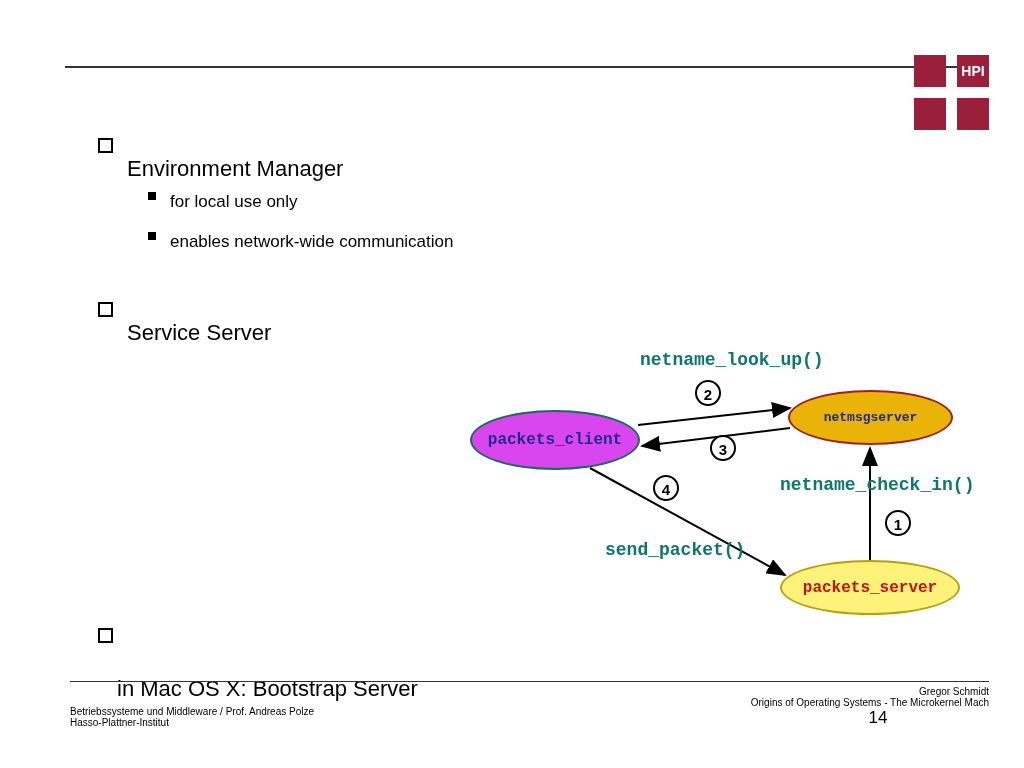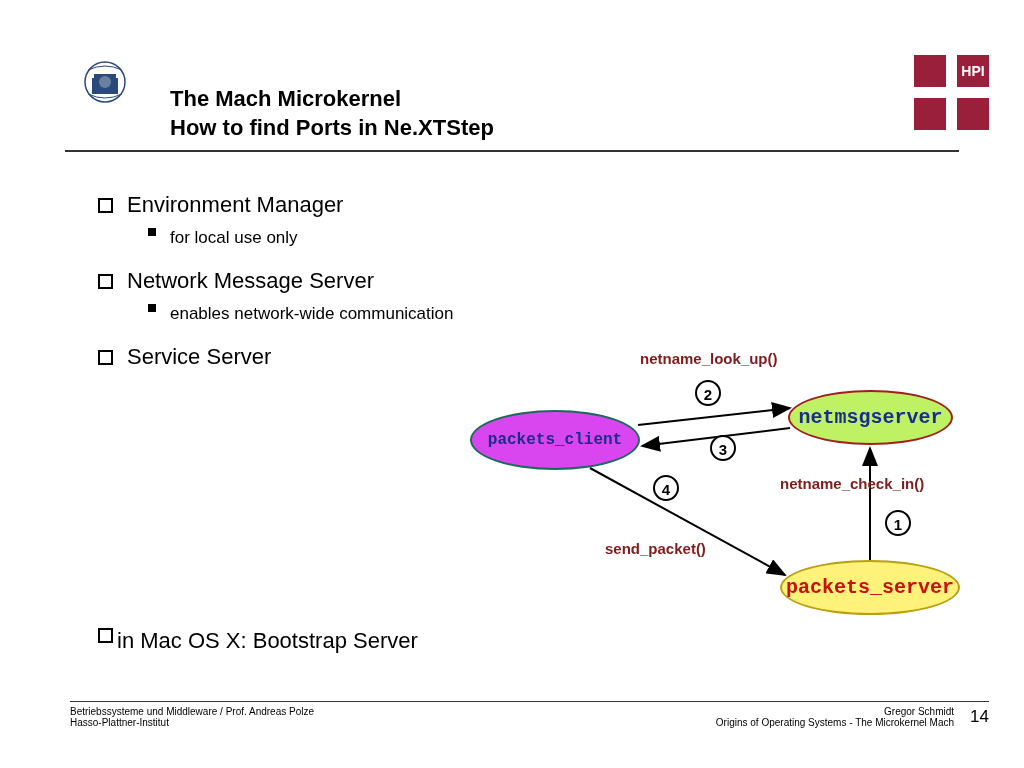--- a/index.html
+++ b/index.html
@@ -81,20 +81,21 @@
   .bullet-square {
     width: 15px;
     height: 15px;
     border: 2px solid #000;
     margin-right: 14px;
     flex-shrink: 0;
   }
   .bullet-text {
     font-size: 22px;
     color: #000;
+    margin-top: 48px;
   }
   .sub-row {
     display: flex;
     align-items: flex-start;
     padding-left: 50px;
     margin-bottom: 20px;
   }
   .sub-bullet {
     width: 8px;
     height: 8px;
@@ -125,52 +126,52 @@
   }
   .ellipse.green {
     background: #d946ef;
     border: 2.5px solid #1a6b5a;
     color: #1a2d8a;
     width: 170px; height: 60px;
     left: 0px; top: 60px;
     font-size: 16px;
   }
   .ellipse.red {
-    background: #bef264;
+    background: #eab308;
     border: 2.5px solid #a02020;
     color: #1a2d8a;
     width: 165px; height: 55px;
     left: 318px; top: 40px;
-    font-size: 20px;
+    font-size: 13px;
   }
   .ellipse.yellow {
     background: #fff27a;
     border: 2.5px solid #b8a010;
     color: #c71010;
     width: 180px; height: 55px;
     left: 310px; top: 210px;
-    font-size: 20px;
+    font-size: 16px;
   }
   .step-circle {
     position: absolute;
     width: 26px; height: 26px;
     border: 2px solid #000;
     border-radius: 50%;
     font-weight: bold;
     font-size: 15px;
     text-align: center;
     line-height: 26px;
     background: #fff;
   }
   .annot {
     position: absolute;
-    font-family: Liberation Sans, sans-serif;
-    font-weight: bold;
-    font-size: 15px;
-    color: #7f1d1d;
+    font-family: Liberation Mono, monospace;
+    font-weight: bold;
+    font-size: 18px;
+    color: #0f766e;
   }
   .last-bullet {
     position: absolute;
     left: 98px;
     top: 628px;
     display: flex;
     align-items: flex-start;
   }
   .footer {
     position: absolute;
@@ -182,73 +183,54 @@
     display: flex;
     justify-content: space-between;
     align-items: flex-end;
     font-size: 10px;
     color: #000;
   }
   .footer-right {
     text-align: right;
     display: flex;
     align-items: center;
+    flex-direction: column;
   }
   .page-num {
     font-size: 17px;
     margin-left: 16px;
   }
 </style>
 </head>
 <body>
 
 <div class="slide">
 
   <div class="hpi-logo">
     <div class="hpi-block">
       <div class="hpi-sq"></div>
       <div class="hpi-sq label">HPI</div>
       <div class="hpi-sq"></div>
       <div class="hpi-sq"></div>
     </div>
   </div>
 
-  <div class="header">
-    <div class="uni-logo">
-      <svg viewBox="0 0 70 55">
-        <circle cx="35" cy="22" r="20" fill="none" stroke="#2a4a7a" stroke-width="1.5"></circle>
-        <rect x="22" y="18" width="26" height="16" fill="#2a4a7a"></rect>
-        <rect x="24" y="14" width="22" height="6" fill="#2a4a7a"></rect>
-        <circle cx="35" cy="22" r="6" fill="#fff" opacity="0.3"></circle>
-        <path d="M 18 10 Q 35 2 52 10" fill="none" stroke="#2a4a7a" stroke-width="1"></path>
-        <path d="M 18 34 Q 35 42 52 34" fill="none" stroke="#2a4a7a" stroke-width="1"></path>
-      </svg>
-    </div>
-    <div class="titles">
-      <div class="title-line1">The Mach Microkernel</div>
-      <div class="title-line2">How to find Ports in Ne.XTStep</div>
-    </div>
-  </div>
 
   <hr class="hr">
 
   <div class="content">
     <div class="bullet-row">
       <div class="bullet-square"></div>
       <div class="bullet-text">Environment Manager</div>
     </div>
     <div class="sub-row">
       <div class="sub-bullet"></div>
       <div class="sub-text">for local use only</div>
     </div>
 
-    <div class="bullet-row">
-      <div class="bullet-square"></div>
-      <div class="bullet-text">Network Message Server</div>
-    </div>
     <div class="sub-row">
       <div class="sub-bullet"></div>
       <div class="sub-text">enables network-wide communication</div>
     </div>
 
     <div class="bullet-row">
       <div class="bullet-square"></div>
       <div class="bullet-text">Service Server</div>
     </div>
   </div>

